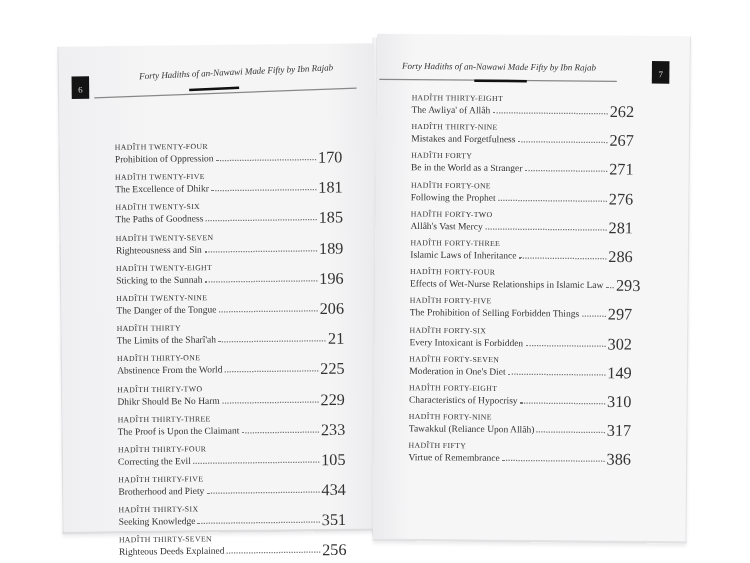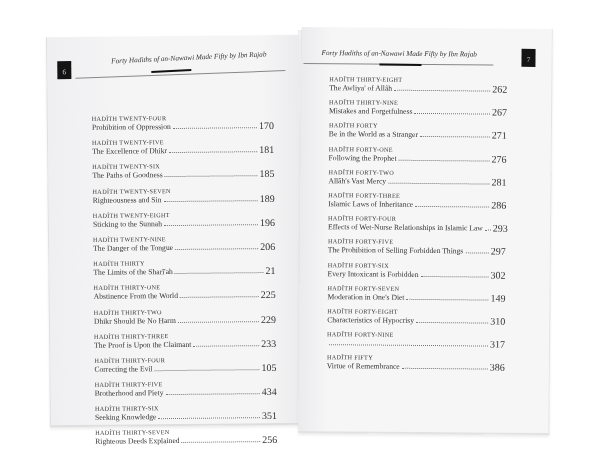--- a/index.html
+++ b/index.html
@@ -53,21 +53,21 @@
     .entry { margin-bottom: 6.2px; }
     .right .entry { margin-bottom: 5.2px; }
     .entry-head {
       font-size: 6.2px; letter-spacing: 0.3px; color: #333; line-height: 8px; white-space: nowrap;
     }
     .entry-line { display: flex; align-items: flex-end; line-height: 10px; }
     .entry-title { font-size: 7.6px; color: #333; white-space: nowrap; }
     .leader {
       flex: 1; border-bottom: 1px dotted #777; margin: 0 2px 3px 2px; min-width: 6px;
     }
-    .entry-page { font-size: 10px; color: #333; white-space: nowrap; }
+    .entry-page { font-size: 13px; color: #333; white-space: nowrap; }
   </style>
 </head>
 <body>
 
 <div class="book">
   <div class="spine"></div>
 
   <div class="page left">
     <div class="header">
       <div class="page-num-box">6</div>
@@ -307,20 +307,21 @@
     <div class="entry-line">
       <span class="entry-title">Characteristics of Hypocrisy</span>
       <span class="leader"></span>
       <span class="entry-page">310</span>
     </div>
   </div>
 
   <div class="entry">
     <div class="entry-head">HADÎTH FORTY-NINE</div>
     <div class="entry-line">
+      <span class="entry-title">Tawakkul (Reliance Upon Allâh)</span>
       <span class="leader"></span>
       <span class="entry-page">317</span>
     </div>
   </div>
 
   <div class="entry">
     <div class="entry-head">HADÎTH FIFTY</div>
     <div class="entry-line">
       <span class="entry-title">Virtue of Remembrance</span>
       <span class="leader"></span>

